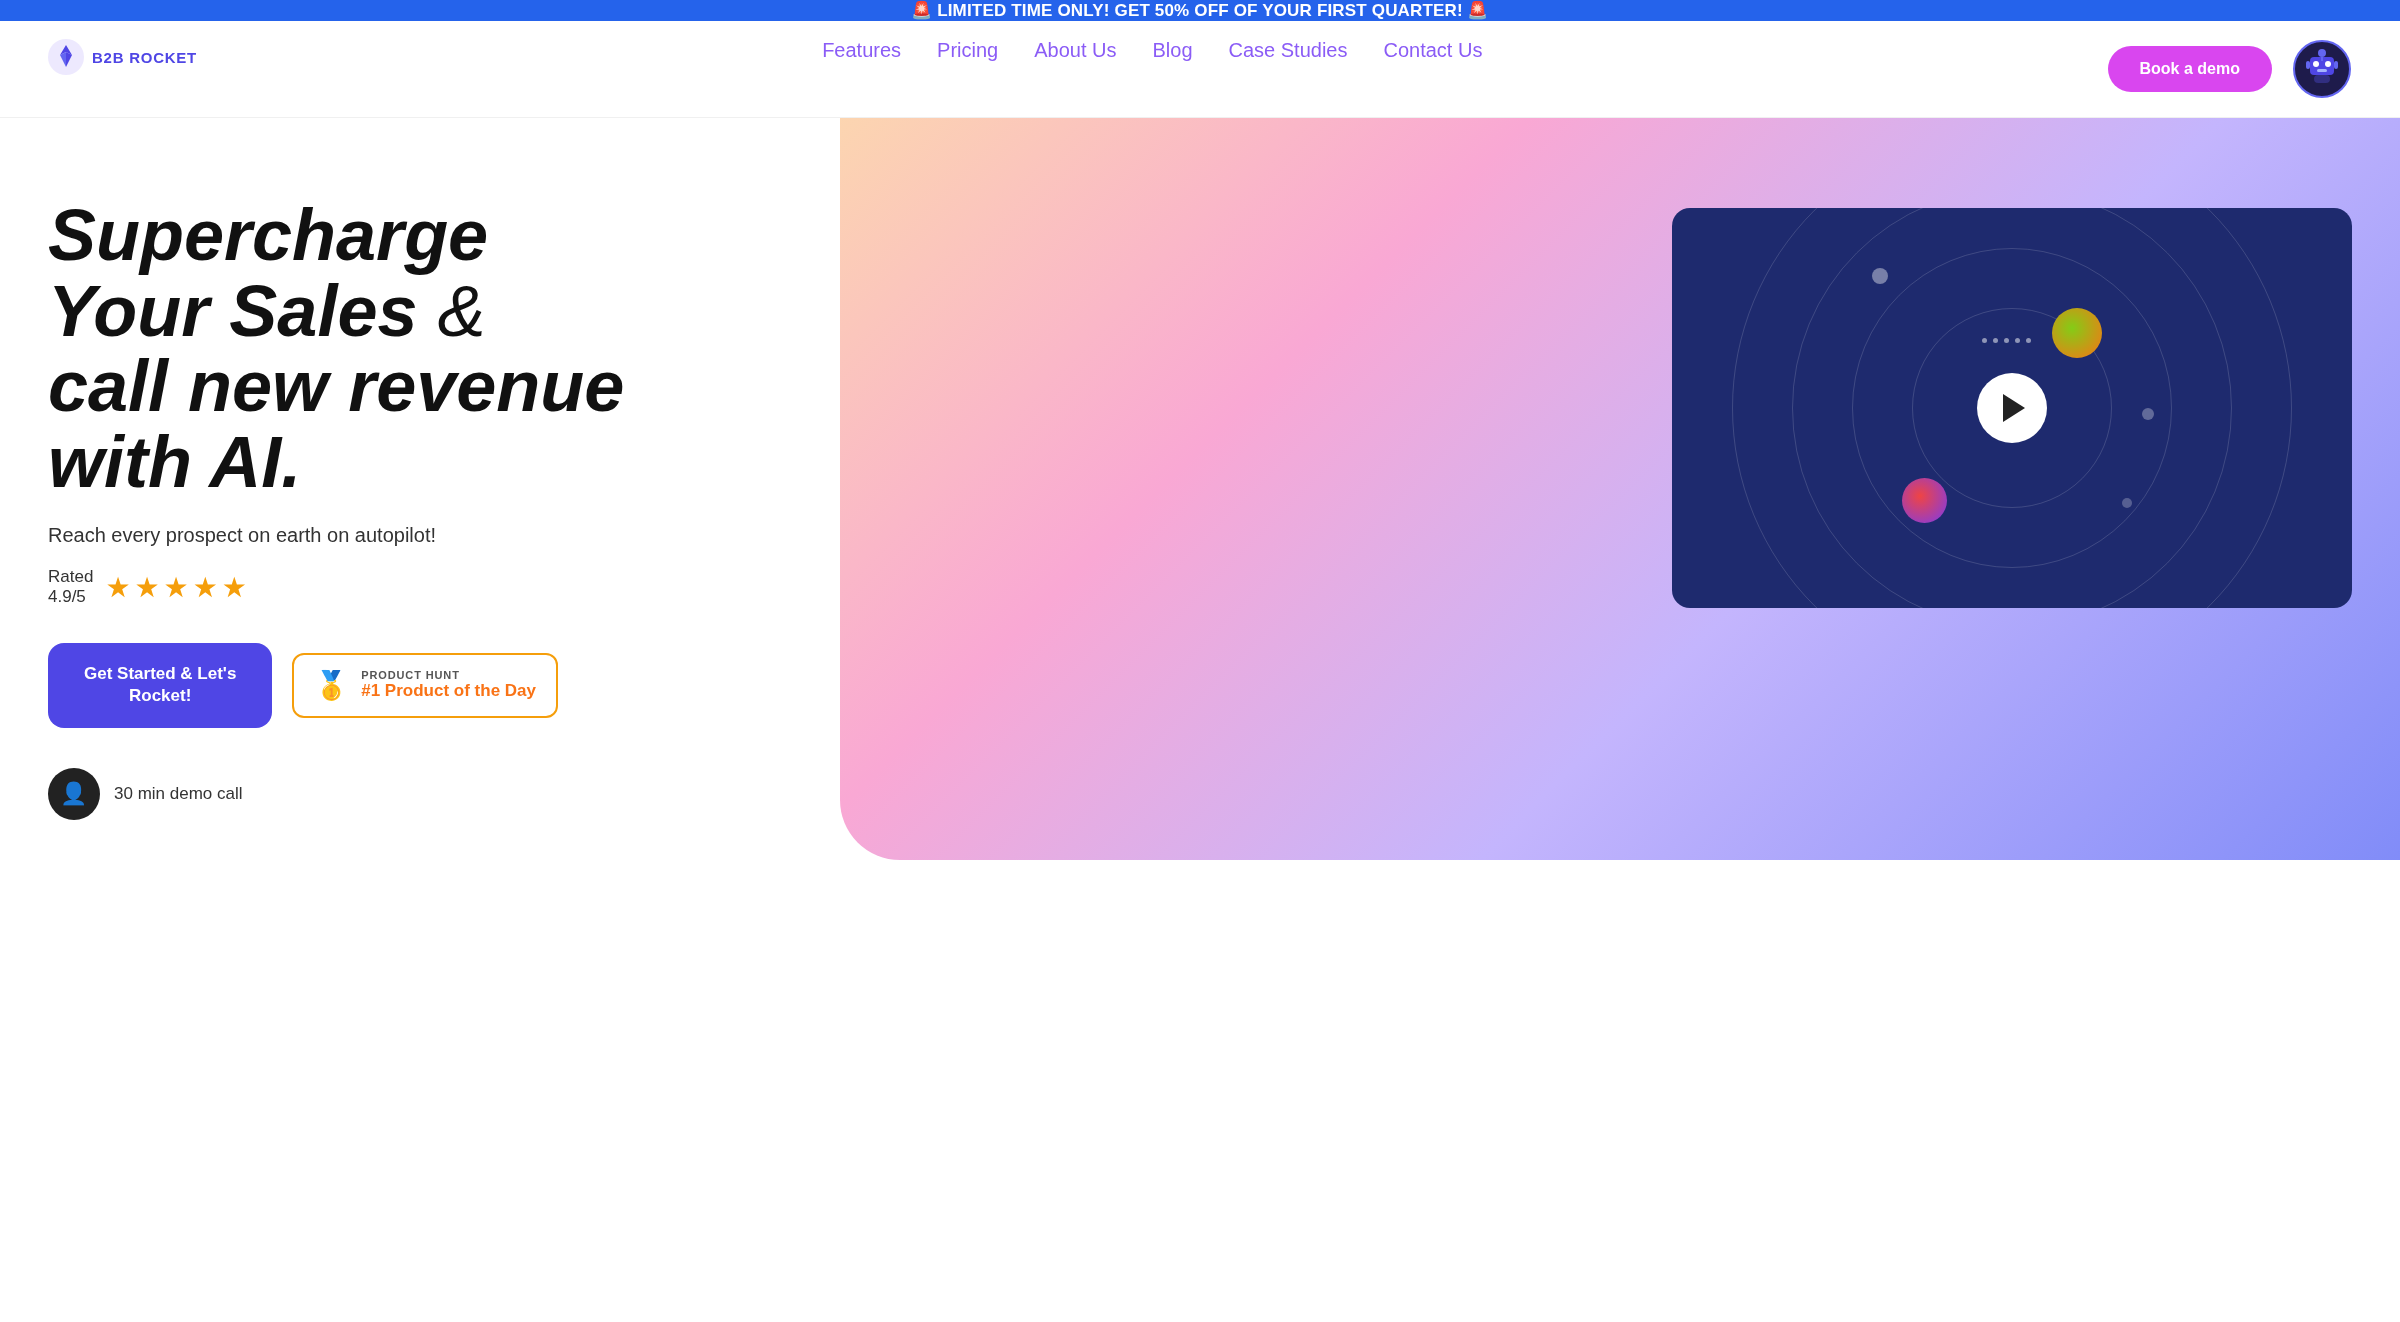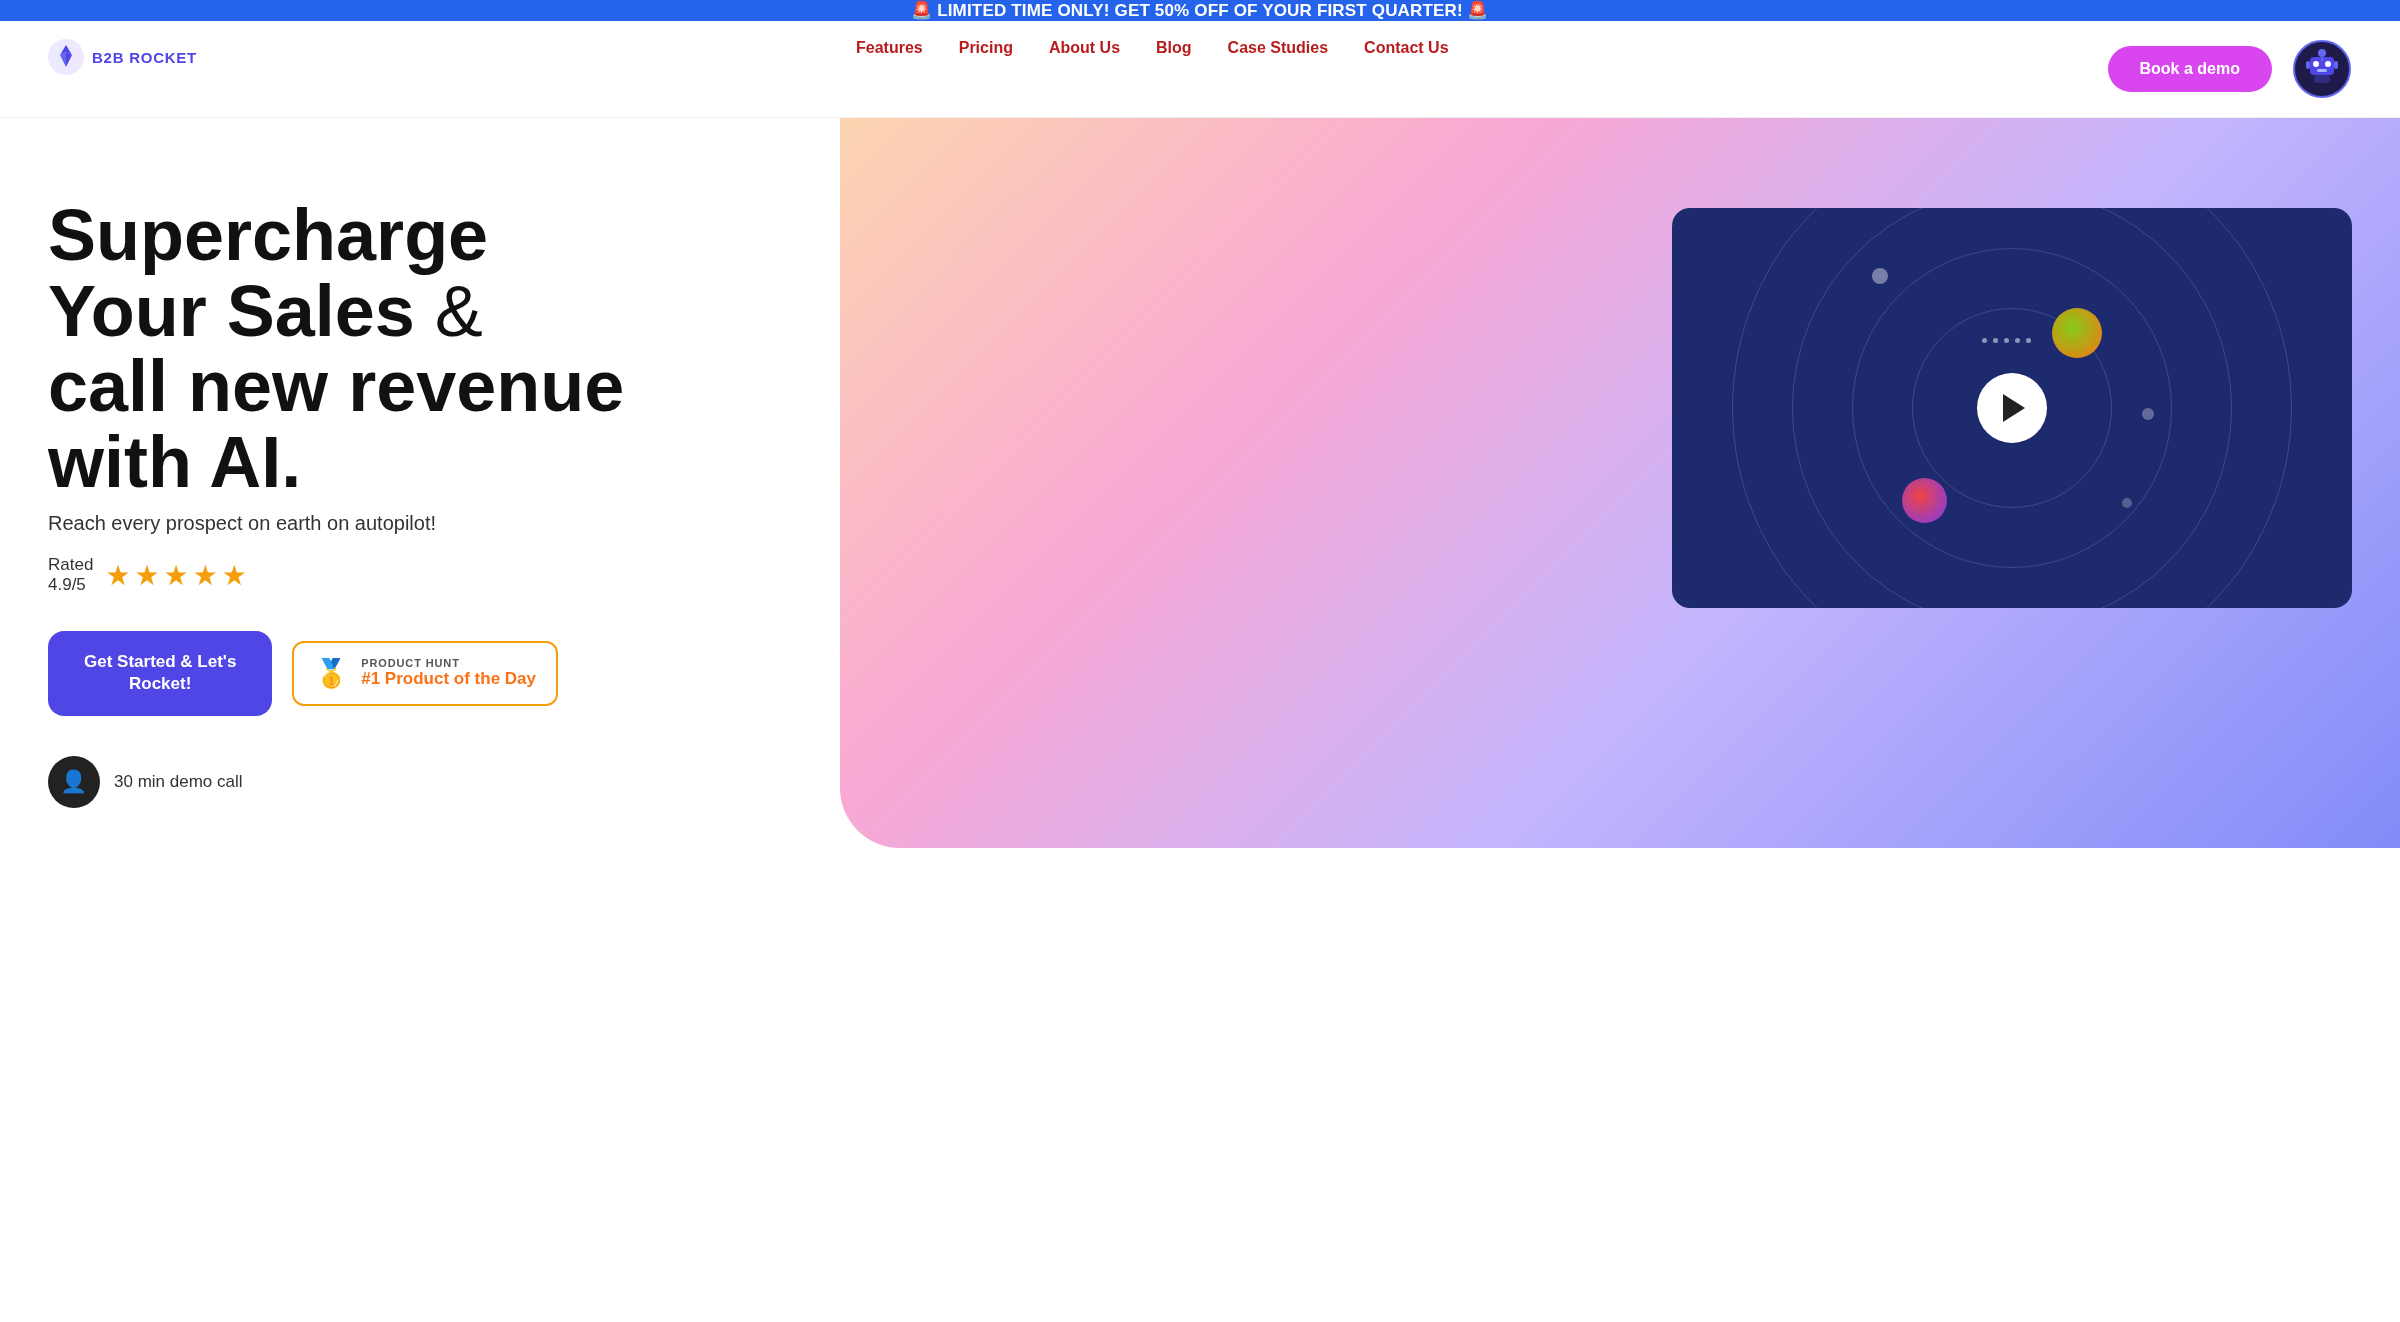--- a/index.html
+++ b/index.html
@@ -42,23 +42,23 @@
       text-transform: uppercase;
     }
     .nav-links {
       display: flex;
       align-items: center;
       gap: 36px;
       list-style: none;
     }
     .nav-links a {
       text-decoration: none;
-      color: #b91c1c;
-      font-size: 16px;
-      font-weight: 700;
+      color: #8b5cf6;
+      font-size: 20px;
+      font-weight: 400;
     }
     .nav-right {
       display: flex;
       align-items: center;
       gap: 20px;
     }
     .btn-demo {
       background: #d946ef;
       color: #fff;
       border: none;
@@ -96,21 +96,22 @@
       position: relative;
       z-index: 1;
       max-width: 600px;
       padding-top: 20px;
     }
     .hero-title {
       font-size: 72px;
       font-weight: 900;
       line-height: 1.05;
       color: #111;
-      margin-bottom: 12px;
+      margin-bottom: 24px;
+      font-style: italic;
     }
     .hero-title .highlight {
       font-weight: 400;
     }
     .hero-subtitle {
       font-size: 20px;
       color: #333;
       margin-bottom: 20px;
     }
     .rating-row {

